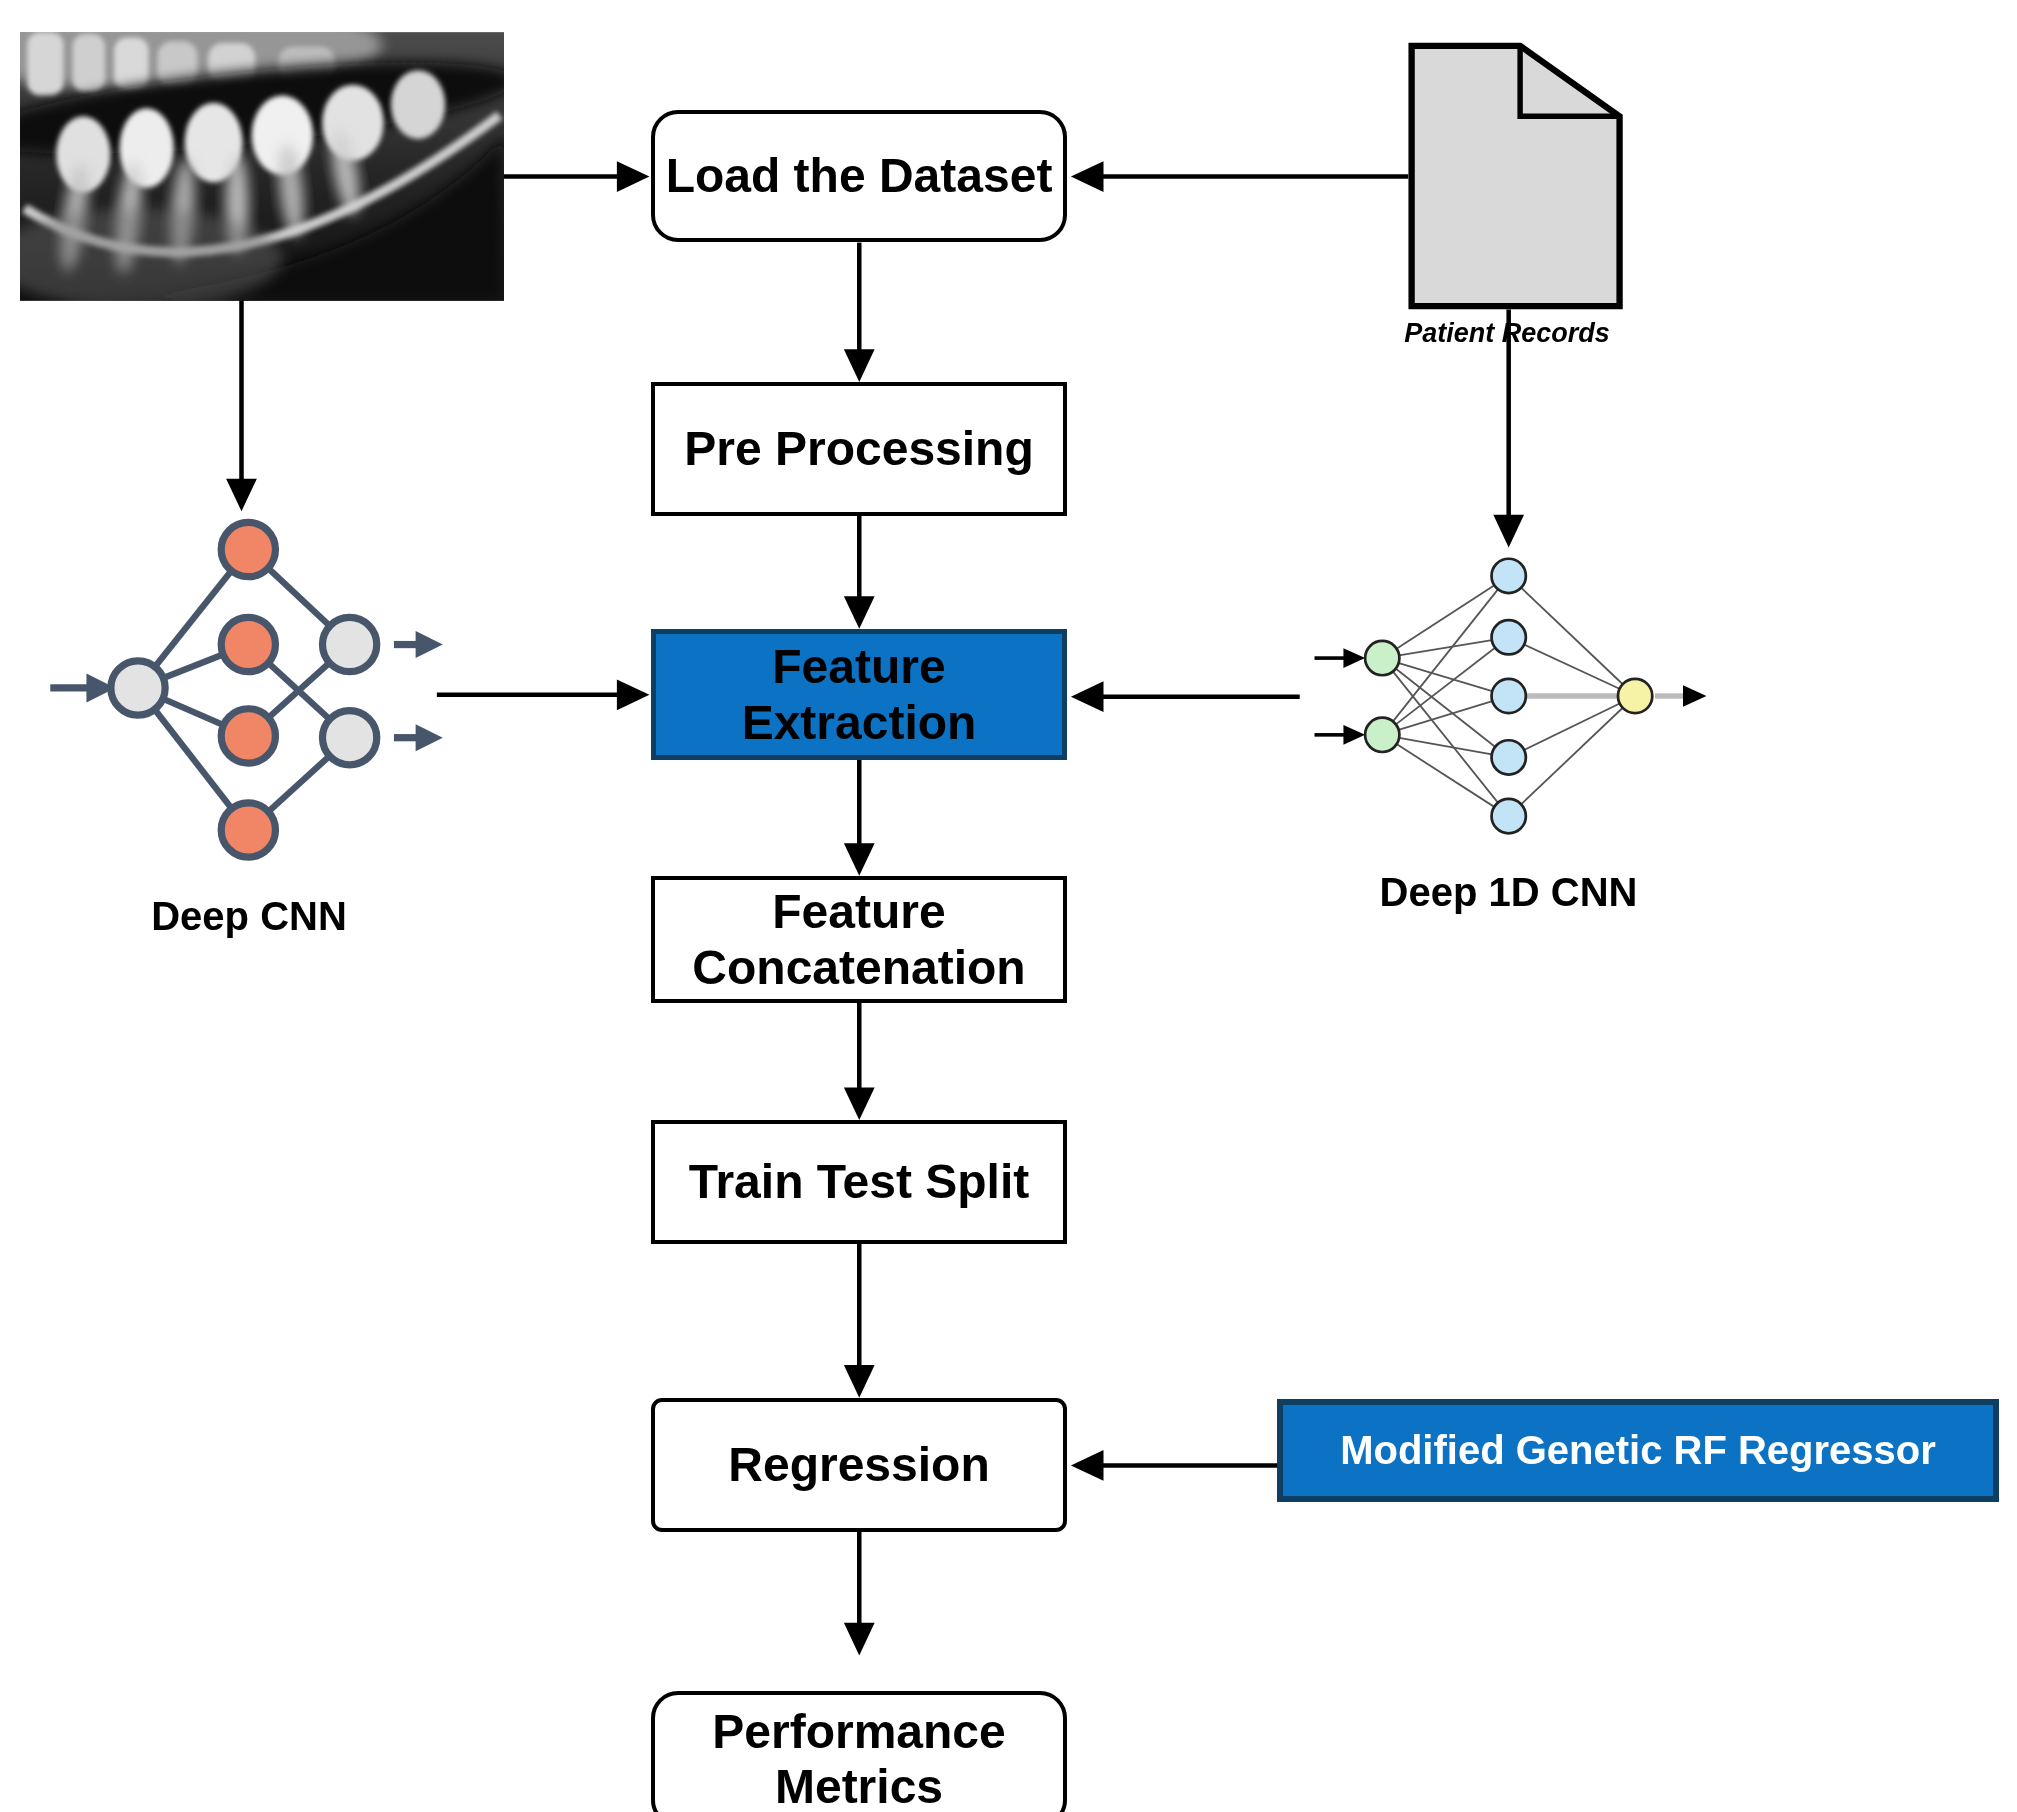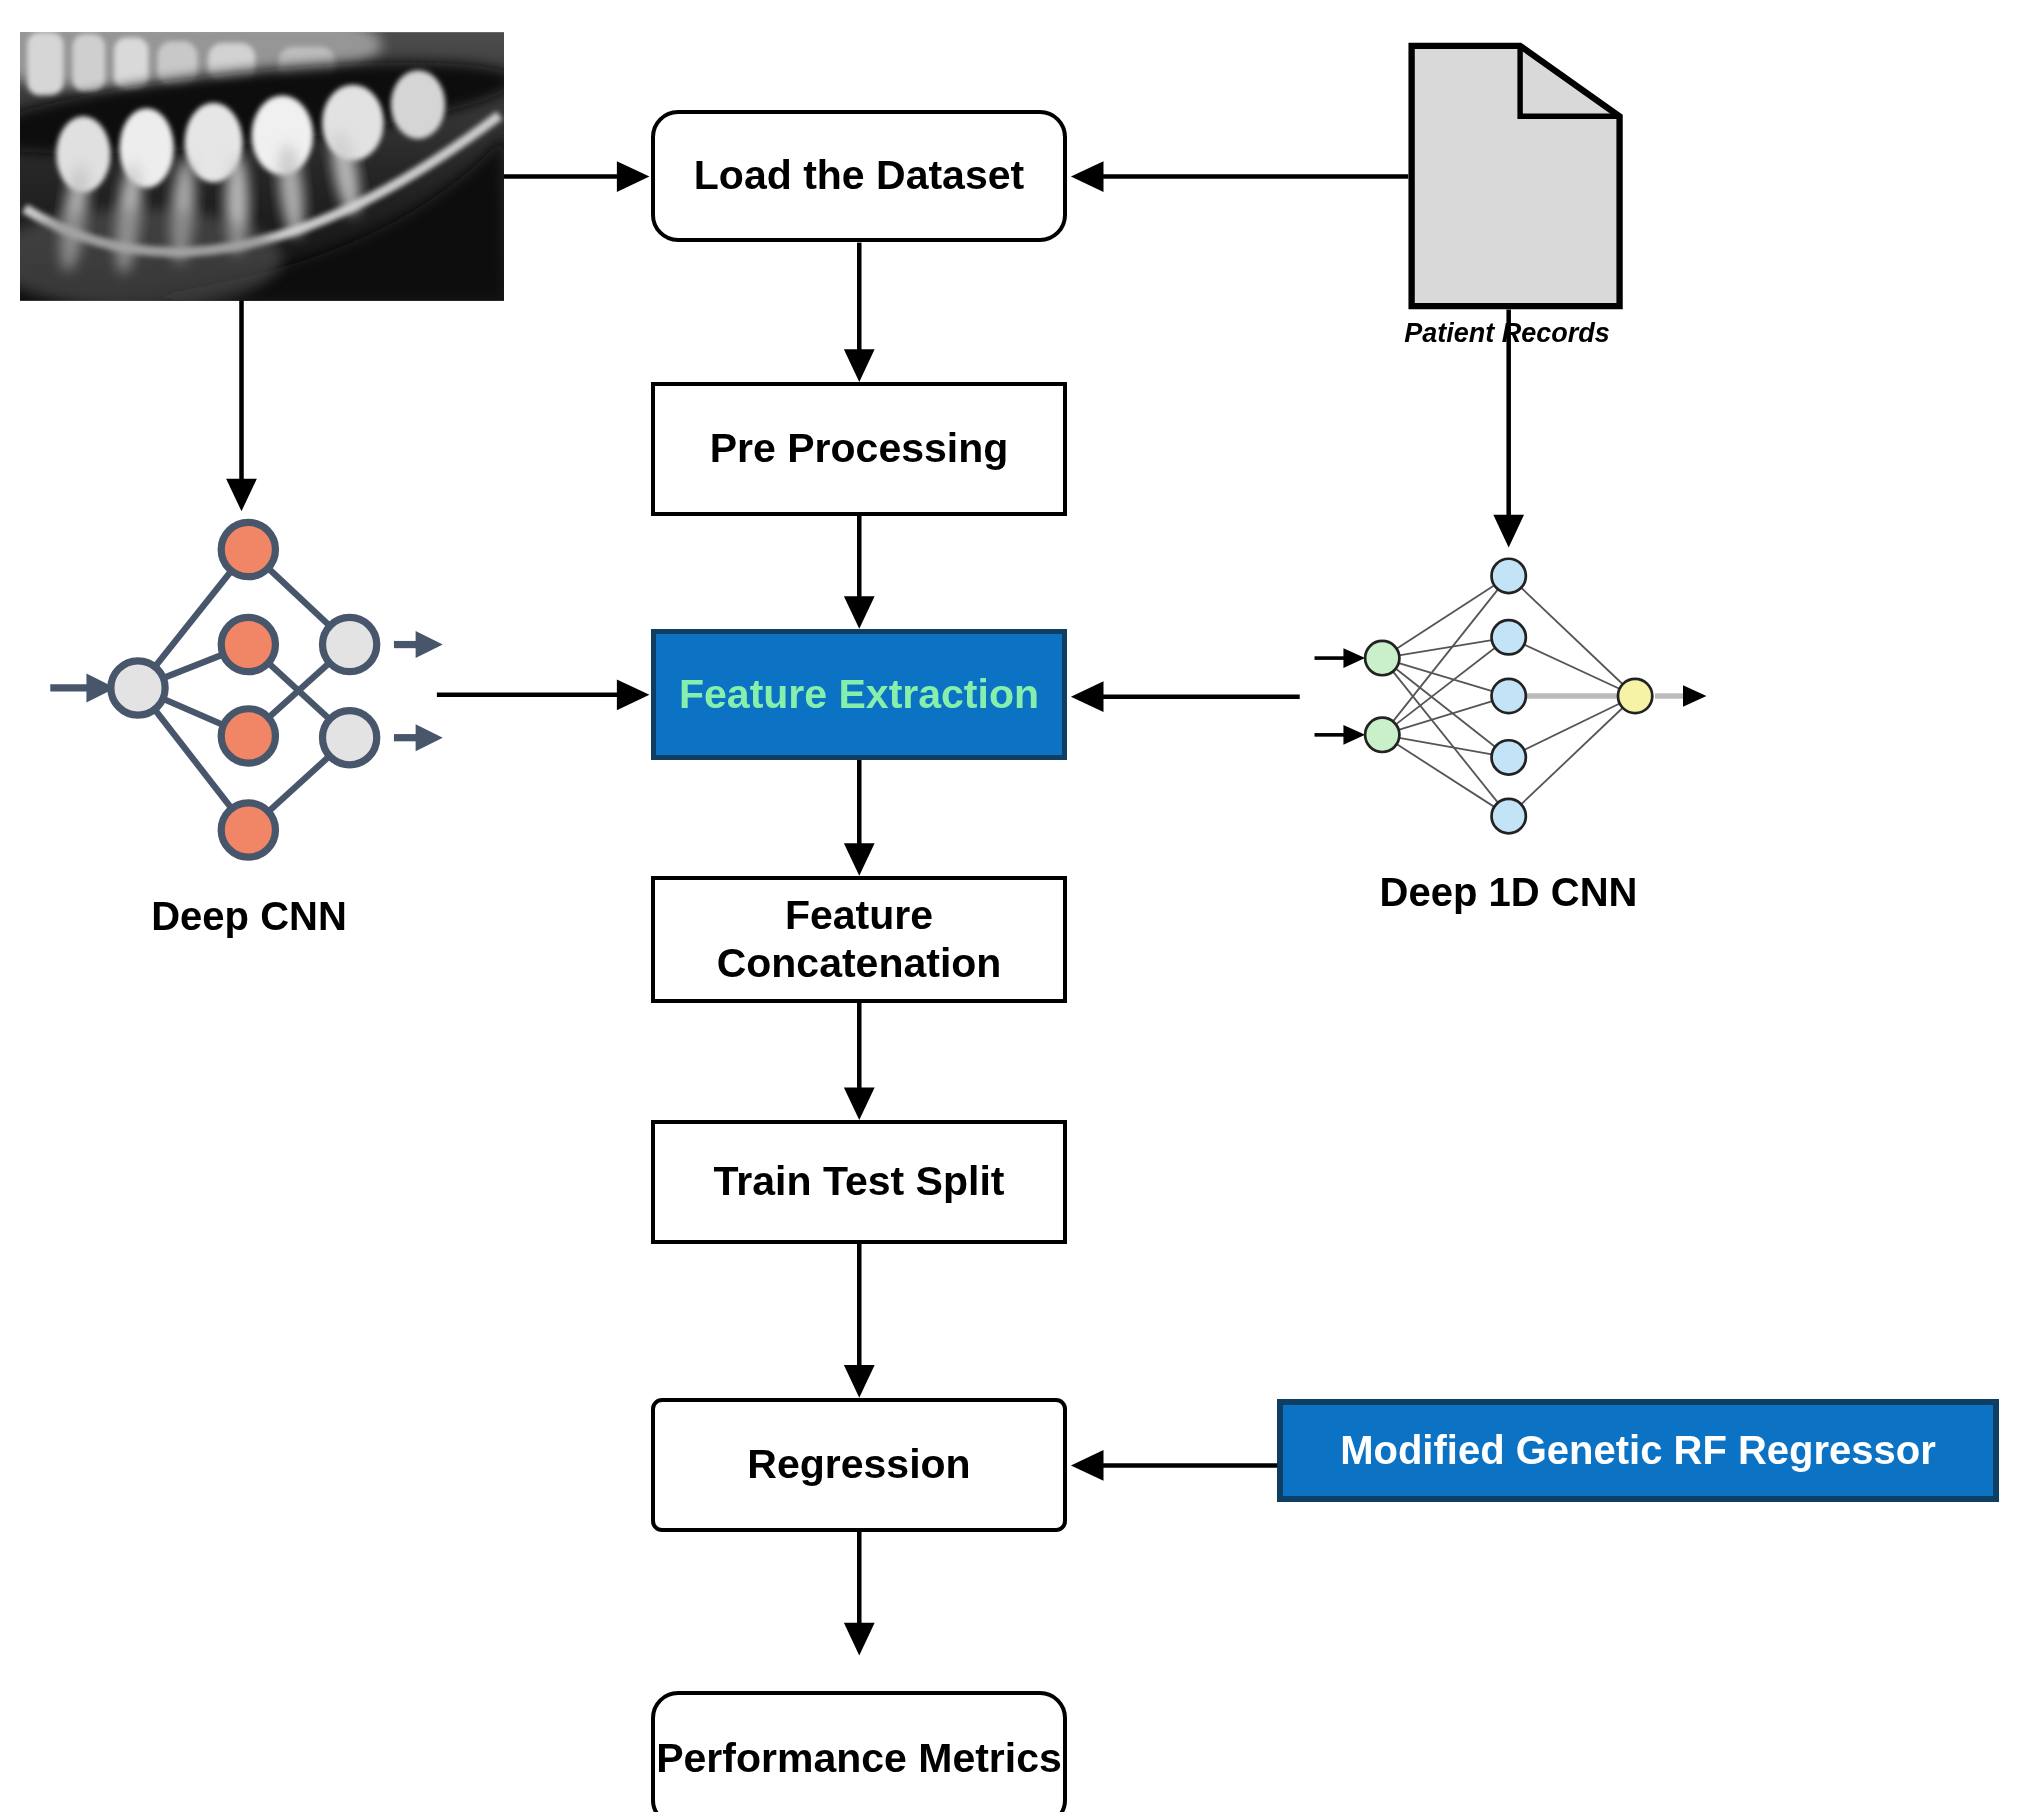--- a/index.html
+++ b/index.html
@@ -4,25 +4,25 @@
 <style>
   html,body{margin:0;padding:0;background:#ffffff;}
   .canvas{
     position:relative;width:2017px;height:1813px;background:#ffffff;overflow:hidden;
     font-family:"Liberation Sans","DejaVu Sans",sans-serif;
   }
   .flow-box{
     position:absolute;left:651px;width:416px;box-sizing:border-box;
     background:#ffffff;border:4.5px solid #000000;
     display:flex;align-items:center;justify-content:center;text-align:center;
-    font-size:41px;font-weight:700;color:#000000;line-height:1.15;
+    font-size:48px;font-weight:700;color:#000000;line-height:1.15;
   }
   .flow-box.rounded{border-radius:27px;}
   .flow-box.blue{
-    background:#0B72C4;border:5.4px solid #0E3E62;color:#86efac;
+    background:#0B72C4;border:5.4px solid #0E3E62;color:#000000;
   }
   .side-label{
     position:absolute;text-align:center;font-weight:700;color:#000000;
   }
   .mgrf-box{
     position:absolute;left:1277px;top:1399px;width:722px;height:103px;box-sizing:border-box;
     background:#0B72C4;border:6.3px solid #0E3E62;color:#ffffff;
     display:flex;align-items:center;justify-content:center;
     font-size:40px;font-weight:700;
   }

